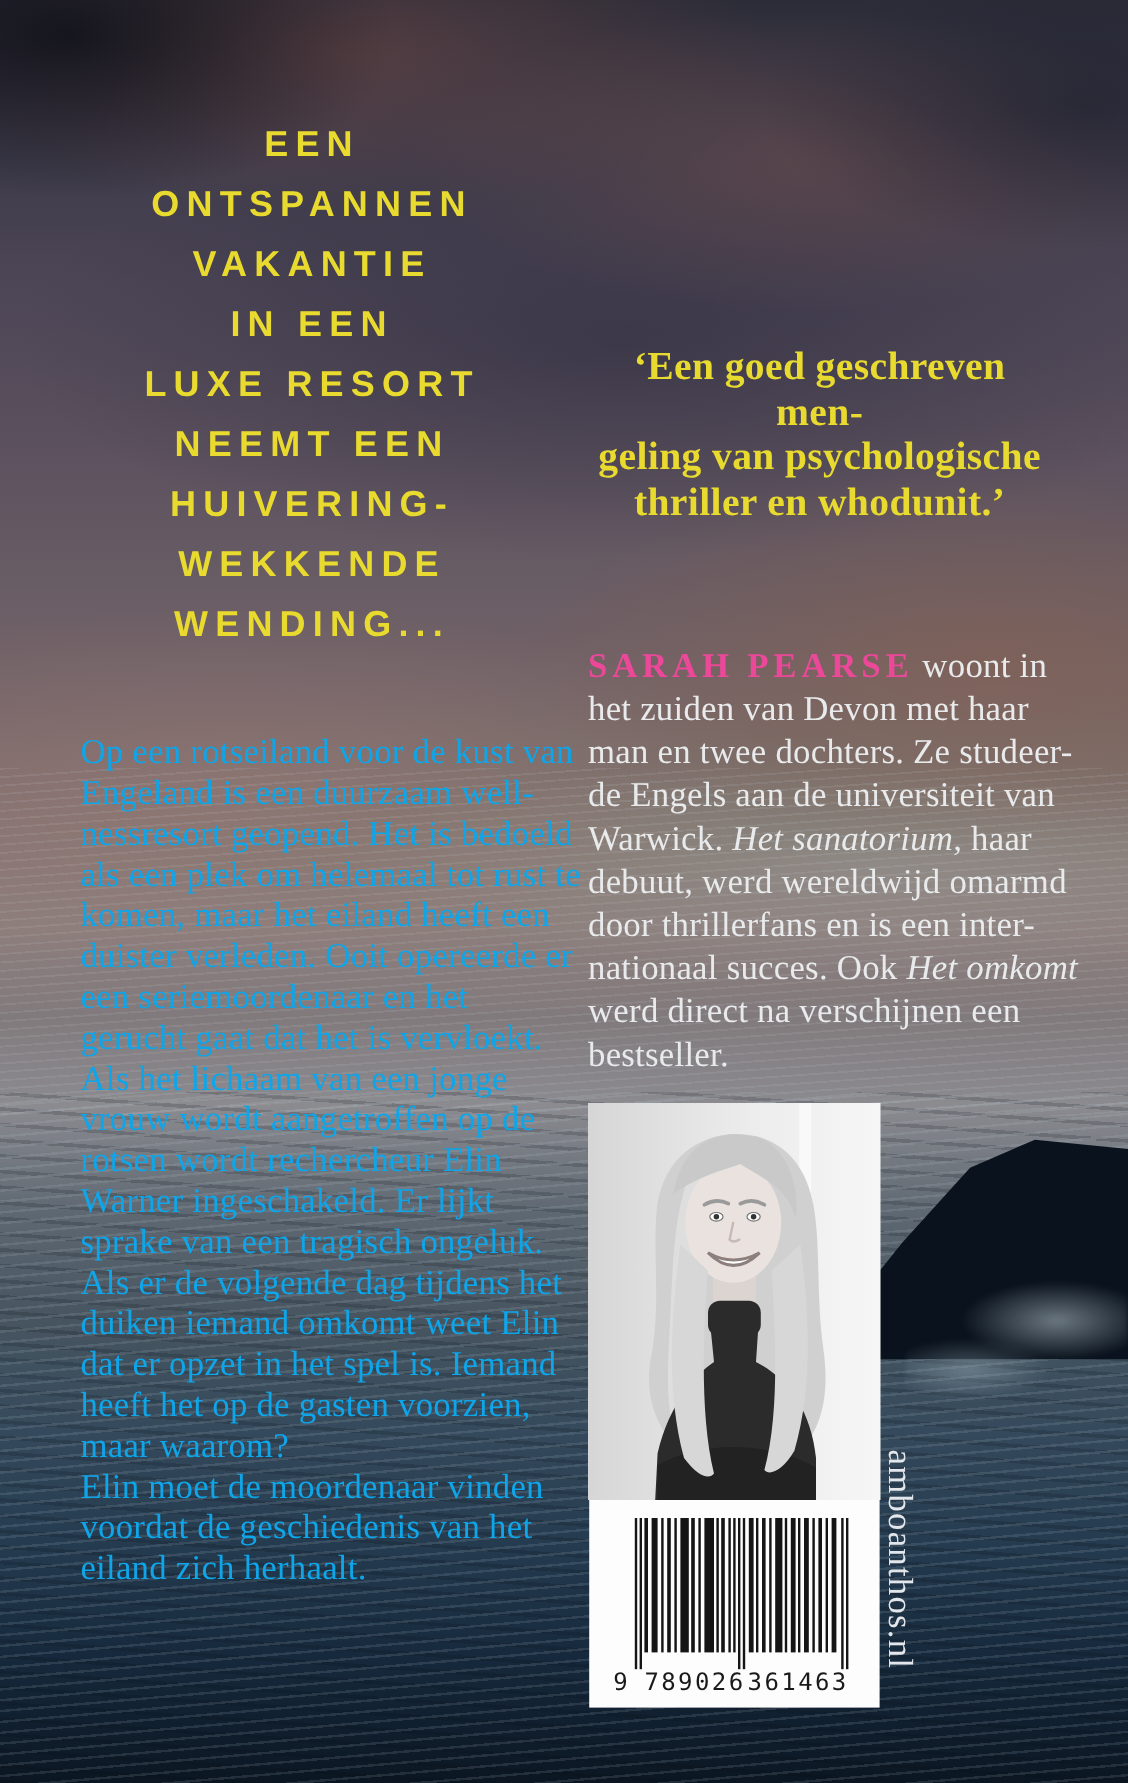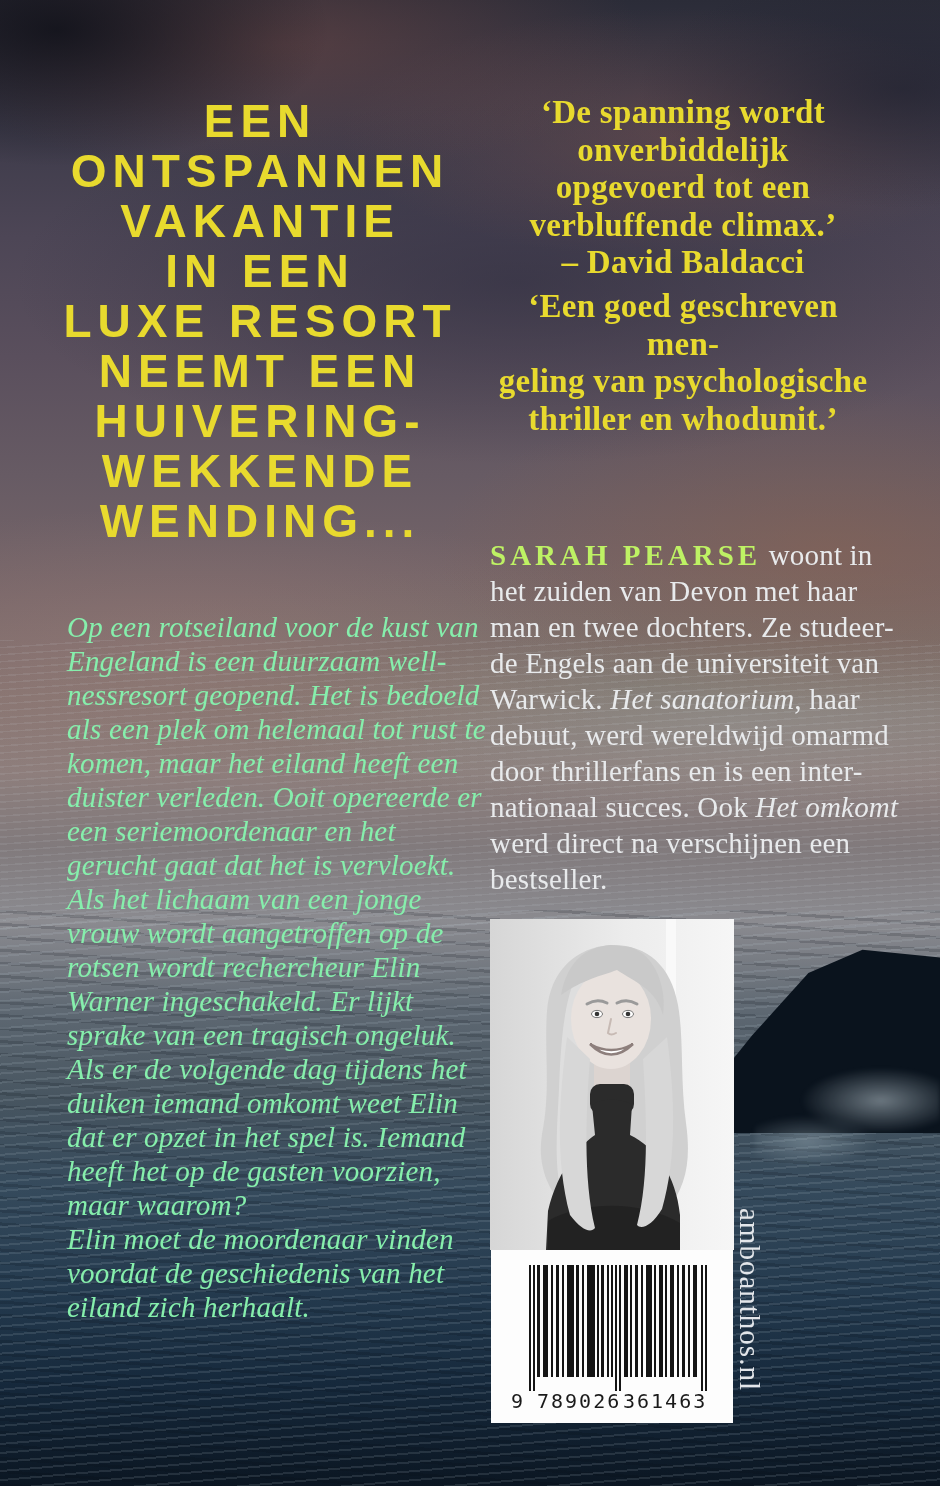--- a/index.html
+++ b/index.html
@@ -42,44 +42,44 @@
   .surf{
     position:absolute; left:755px; top:1055px; width:185px; height:120px; filter:blur(2px);
     background:
       radial-gradient(ellipse 60% 38% at 68% 38%, rgba(188,202,210,.55), transparent 72%),
       radial-gradient(ellipse 52% 30% at 28% 72%, rgba(168,186,196,.40), transparent 72%);
   }
   
   .headline{
     position:absolute; left:40px; top:96px; width:440px;
     font-family:"Liberation Sans","DejaVu Sans",sans-serif;
-    font-weight:700; font-size:46px; line-height:50px; letter-spacing:6px;
+    font-weight:700; font-size:30px; line-height:50px; letter-spacing:6px;
     color:#e8da2e; text-align:center; white-space:pre-line;
   }
   .quote{
     position:absolute; left:492px; width:382px; text-align:center;
     font-weight:700; font-size:33px; line-height:37.5px; letter-spacing:.3px;
     color:#e8da2e;
   }
   .quote .q-text{white-space:pre-line;}
   .quote1{top:94px;}
   .quote2{top:288px;}
   .q-attr.it{font-style:italic;}
   .synopsis{
     position:absolute; left:67px; top:610px; width:428px;
     font-size:29px; line-height:34px; letter-spacing:.2px;
-    color:#86efac; white-space:pre-line;font-style:italic;
+    color:#0ea5e9; white-space:pre-line;
   }
   .bio{
     position:absolute; left:490px; top:537px; width:424px; margin:0;
     font-size:29px; line-height:36px; letter-spacing:.2px;
     color:#e8eaec; white-space:pre-line;
   }
   .bio .author-name{
-    color:#bef264; font-weight:700; letter-spacing:4px;
+    color:#ec4899; font-weight:700; letter-spacing:4px;
   }
   .bio .it{font-style:italic;}
   
   .photo{position:absolute; left:490px; top:919px; width:244px; height:331px; overflow:hidden;}
   .photo svg{display:block;}
   
   .barcode{
     position:absolute; left:491px; top:1250px; width:242px; height:173px;
     background:#fdfdfd; display:flex; align-items:flex-start; justify-content:center;
   }
@@ -108,27 +108,20 @@
   <div class="headline">EEN
 ONTSPANNEN
 VAKANTIE
 IN EEN
 LUXE RESORT
 NEEMT EEN
 HUIVERING-
 WEKKENDE
 WENDING...</div>
 
-  <div class="quote quote1">
-    <div class="q-text">‘De spanning wordt
-onverbiddelijk
-opgevoerd tot een
-verbluffende climax.’</div>
-    <div class="q-attr">– David Baldacci</div>
-  </div>
 
   <div class="quote quote2">
     <div class="q-text">‘Een goed geschreven men-
 geling van psychologische
 thriller en whodunit.’</div>
   </div>
 
   <div class="synopsis">Op een rotseiland voor de kust van
 Engeland is een duurzaam well-
 nessresort geopend. Het is bedoeld

